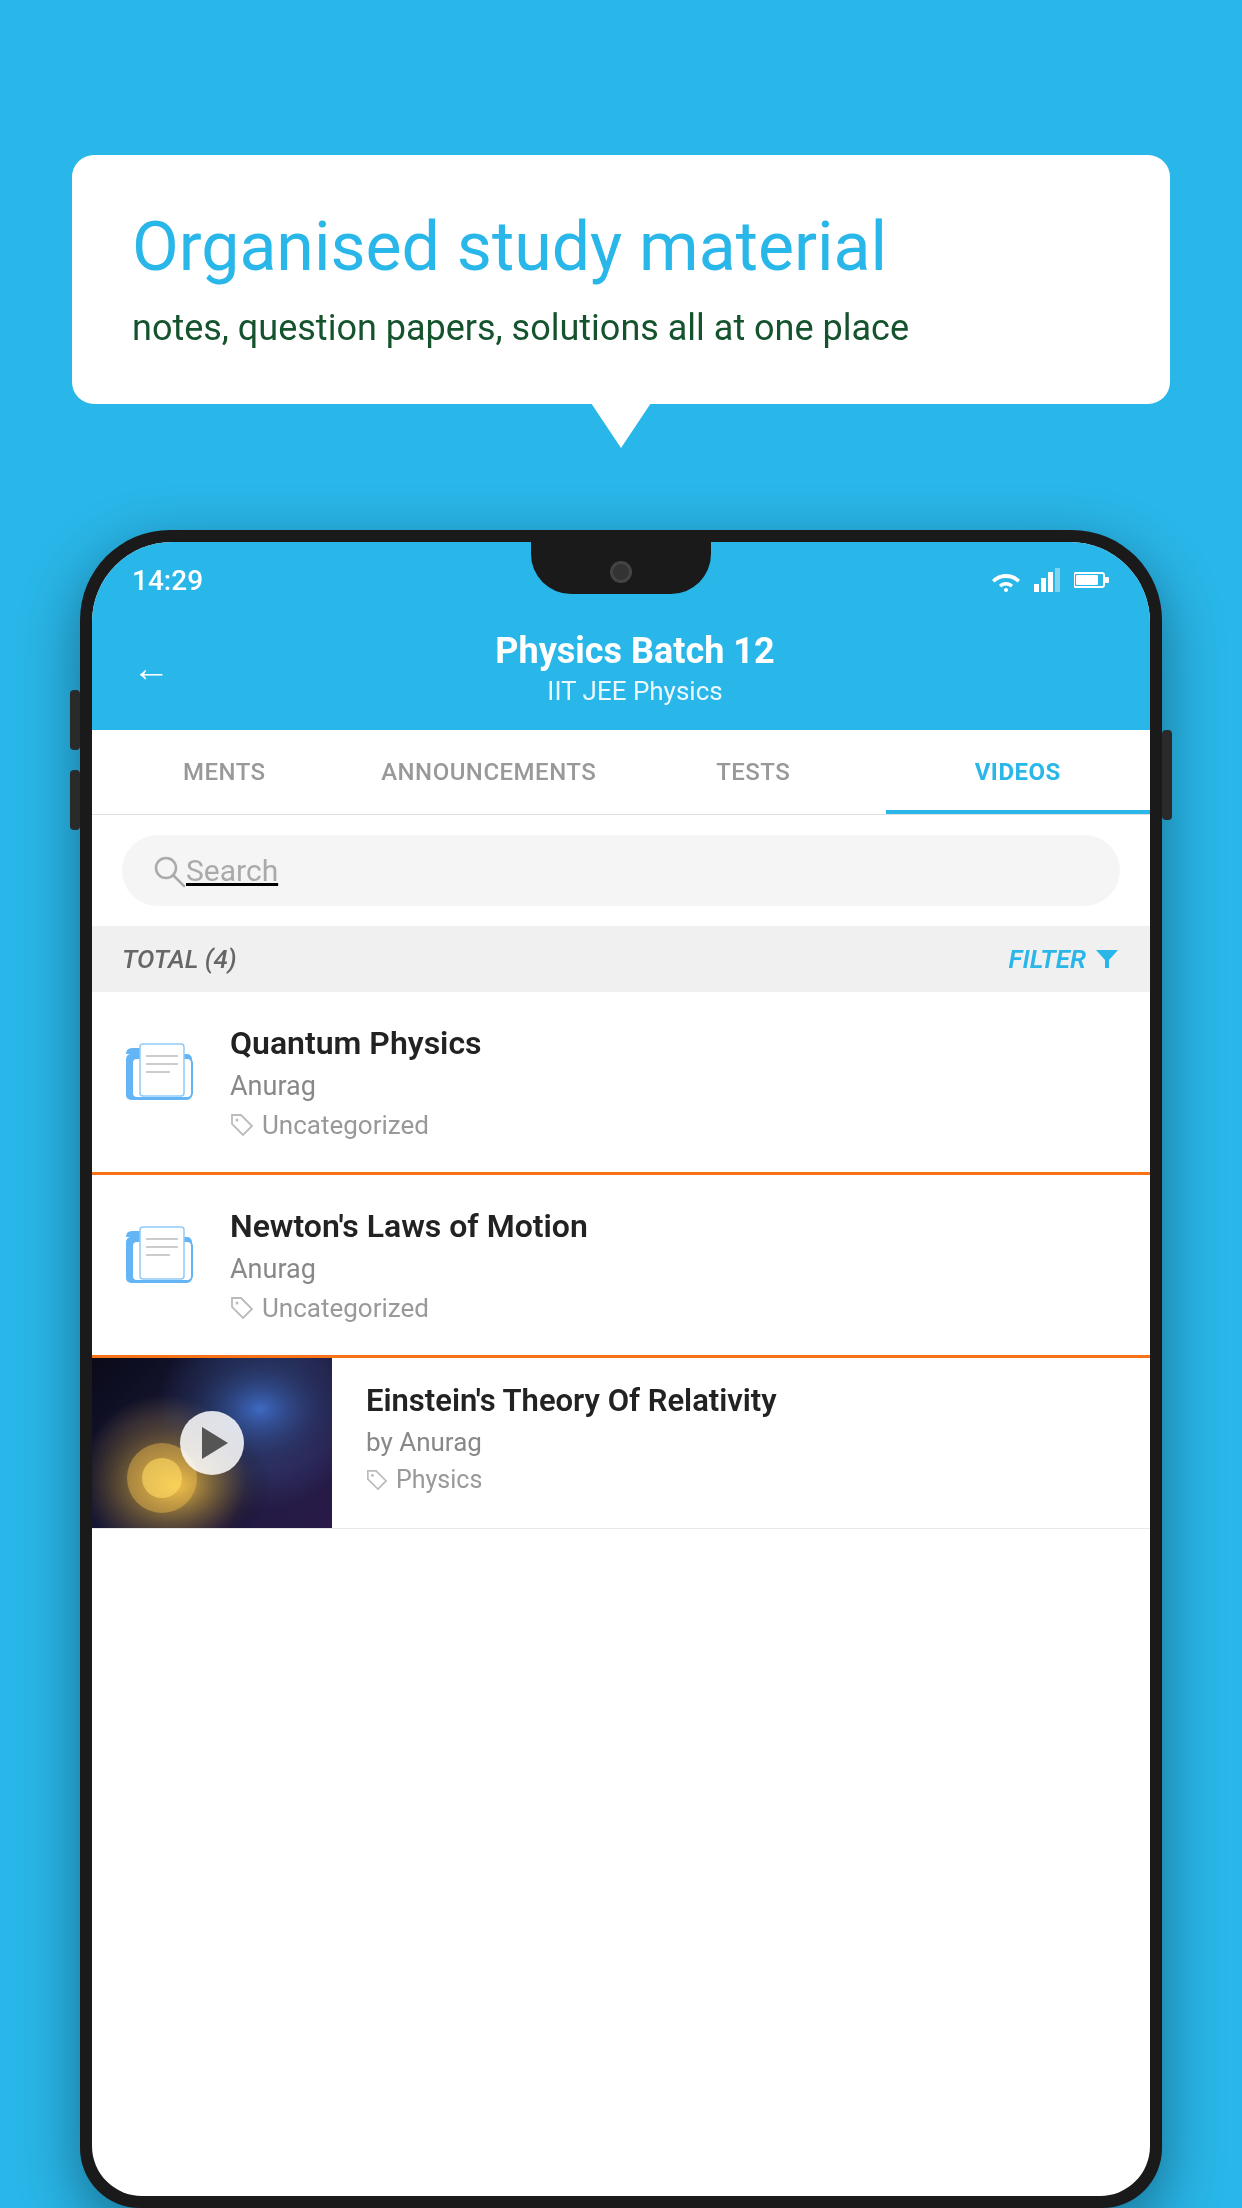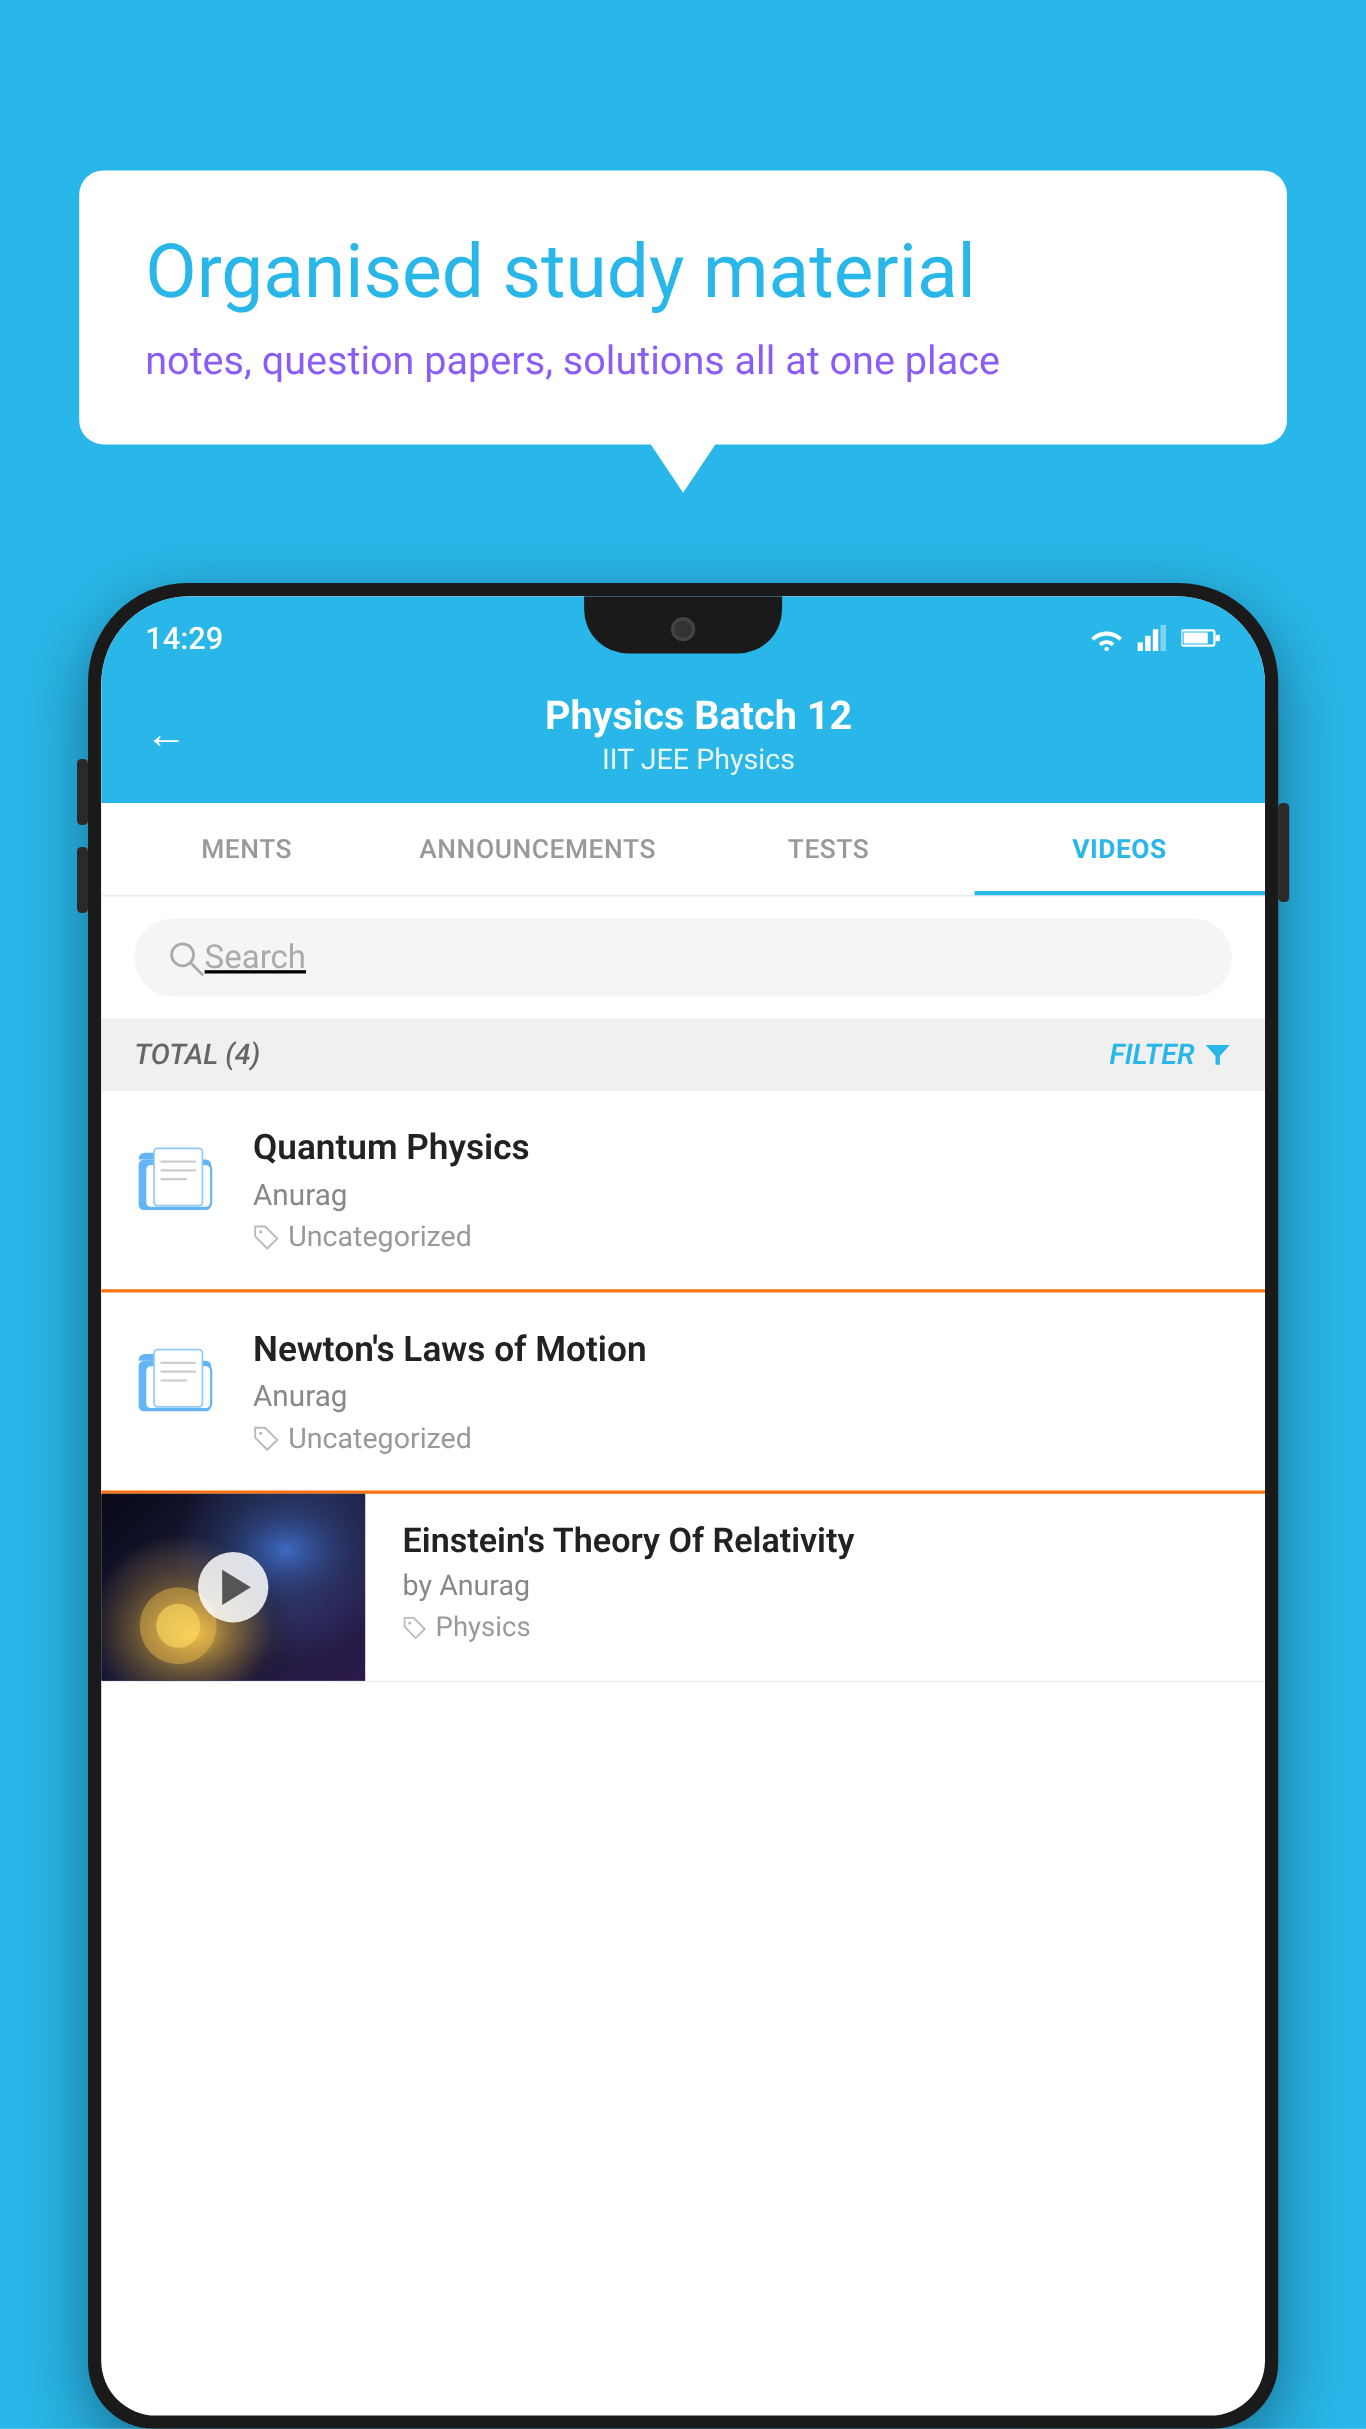--- a/index.html
+++ b/index.html
@@ -43,21 +43,21 @@
 
     .speech-bubble-title {
       color: #29b6e8;
       font-size: 68px;
       font-weight: 400;
       line-height: 1.1;
       margin-bottom: 22px;
     }
 
     .speech-bubble-subtitle {
-      color: #8b5cf6;
+      color: #14532d;
       font-size: 36px;
       font-weight: 400;
     }
 
     
     .phone-frame {
       position: absolute;
       top: 530px;
       left: 80px;
       right: 80px;

